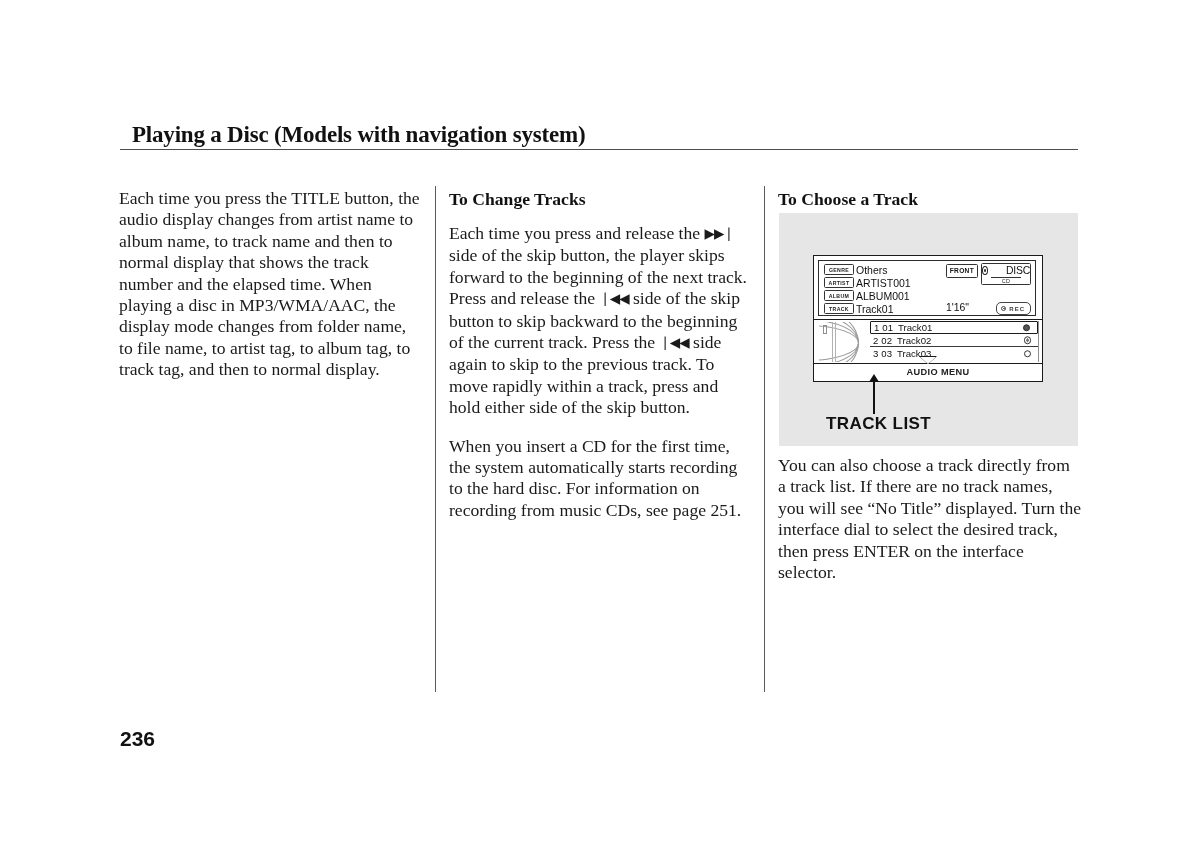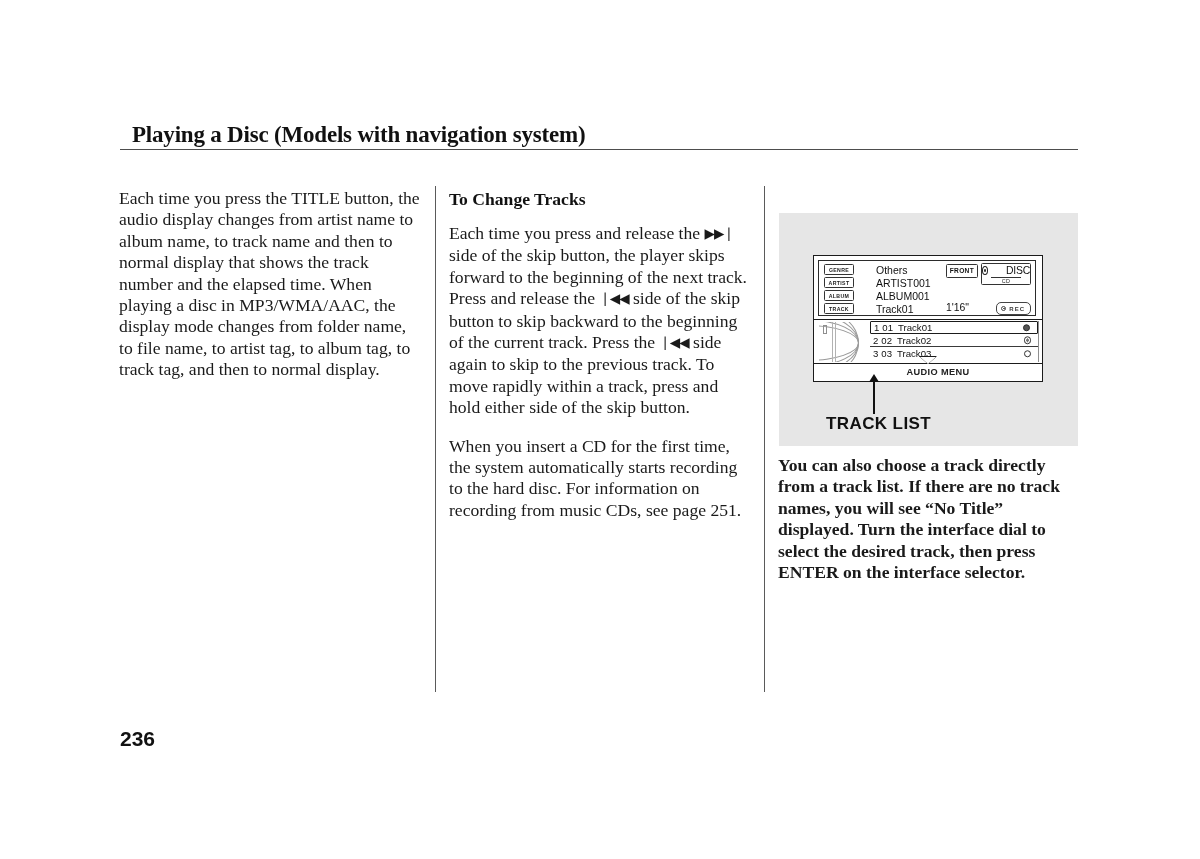--- a/index.html
+++ b/index.html
@@ -151,21 +151,21 @@
     padding: 1.4px 2.2px 1.2px;
     line-height: 6px;
     text-align: center;
     min-width: 30px;
     box-sizing: border-box;
   }
   .info-val {
     font-family: "Liberation Sans", sans-serif;
     font-size: 10.5px;
     color: #111;
-    margin-left: 22px;
+    margin-left: 2px;
     line-height: 12px;
   }
 
   .front-box {
     position: absolute;
     right: 57px;
     top: 3px;
     border: 1px solid #333;
     border-radius: 1.5px;
     font-family: "Liberation Sans", sans-serif;
@@ -462,21 +462,20 @@
     letter-spacing: 0.4px;
     color: #111;
     white-space: nowrap;
   }
 
   .col3-text {
     position: absolute;
     left: 778px;
     top: 455px;
     width: 304px;
-    font-weight: bold;
   }
 
   
   .page-number {
     position: absolute;
     left: 120px;
     top: 727px;
     font-family: "Liberation Sans", sans-serif;
     font-weight: bold;
     font-size: 21px;
@@ -499,20 +498,23 @@
   <div class="col col1">
     <p class="body">Each time you press the TITLE button, the audio display changes from artist name to album name, to track name and then to normal display that shows the track number and the elapsed time. When playing a disc in MP3/WMA/AAC, the display mode changes from folder name, to file name, to artist tag, to album tag, to track tag, and then to normal display.</p>
   </div>
 
   <div class="col col2">
     <h2 class="sub-head">To Change Tracks</h2>
     <p class="body"><span>Each time you press and release the </span><span class="glyph">▶▶❘</span><span> side of the skip button, the player skips forward to the beginning of the next track. Press and release the </span><span class="glyph">❘◀◀</span><span> side of the skip button to skip backward to the beginning of the current track. Press the </span><span class="glyph">❘◀◀</span><span> side again to skip to the previous track. To move rapidly within a track, press and hold either side of the skip button.</span></p>
     <p class="body">When you insert a CD for the first time, the system automatically starts recording to the hard disc. For information on recording from music CDs, see page 251.</p>
   </div>
 
+  <div class="col col3">
+    <h2 class="sub-head">To Choose a Track</h2>
+  </div>
 
   <div class="illus-wrap">
     <div class="nav-screen">
 
       <div class="info-panel">
         <div class="info-row r0">
           <span class="tagbox">GENRE</span>
           <span class="info-val">Others</span>
         </div>
         <div class="info-row r1">

